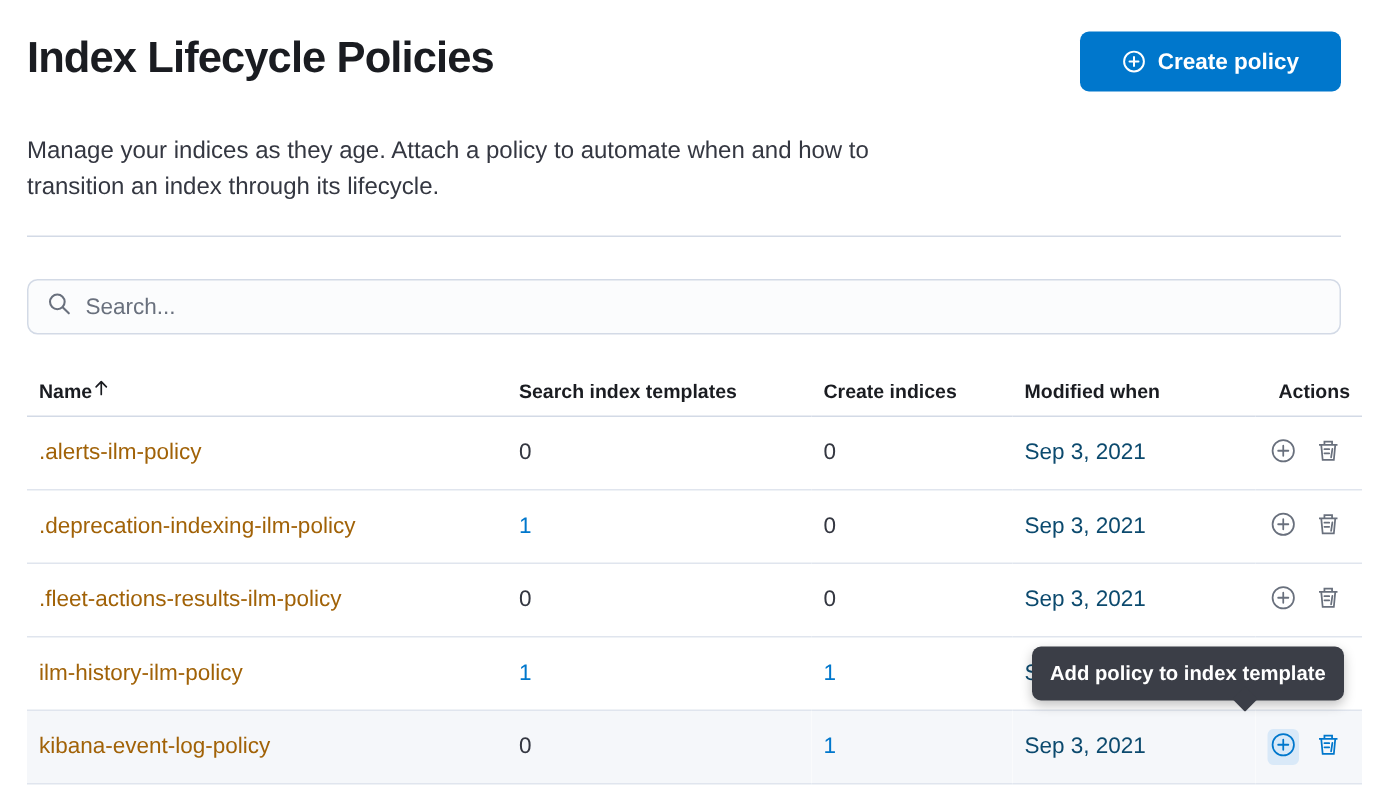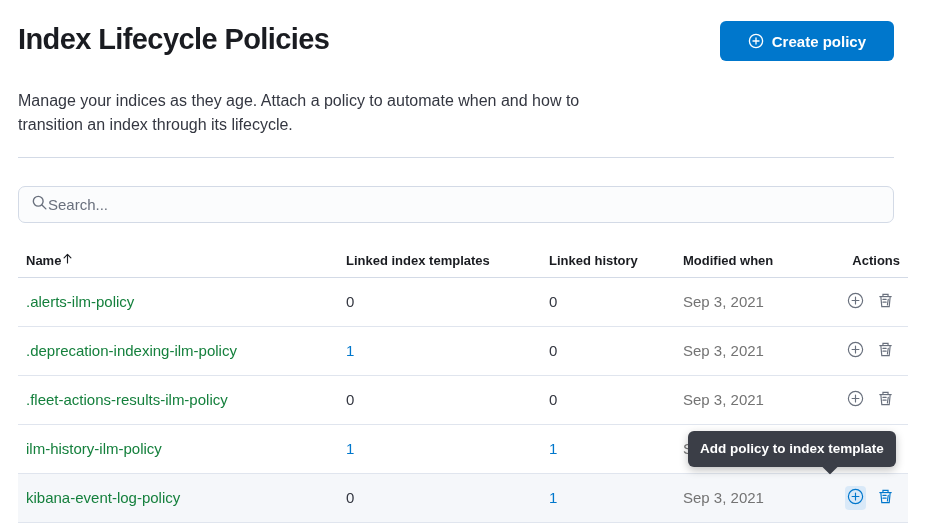--- a/index.html
+++ b/index.html
@@ -35,21 +35,21 @@
     margin:28px 18px 0 18px;
     max-width:565px;
     font-size:16px; line-height:24px; color:#343741;
   }
   
   .divider { border:none; border-top:1px solid #d3dae6; margin:20px 18px 0 18px; }
   
   .search-box {
     margin:28px 18px 0 18px;
     height:37px;
-    display:flex; align-items:center; 
+    display:flex; align-items:center; gap:9px;
     background:#fbfcfd;
     border:1px solid #d3dae6; border-radius:7px;
     padding:0 12px;
   }
   .search-box svg { flex:0 0 auto; }
   .search-input {
     flex:1; border:none; outline:none; background:transparent;
     font-family:"Liberation Sans", sans-serif;
     font-size:15px; color:#343741;
   }
@@ -73,22 +73,22 @@
   .th-sort { display:inline-flex; align-items:center; cursor:pointer; }
   tbody td {
     height:49px; padding:0 8px;
     font-size:15px; vertical-align:middle;
     border-bottom:1px solid #e0e5ee;
     white-space:nowrap; overflow:hidden;
   }
   tr.highlighted td { background:#f5f7fa;margin-left:13px; }
   .cell-link { color:#0077cc; font-weight:500; text-decoration:none; cursor:pointer; }
   .cell-text { color:#343741; }
-  .policy-link { color:#15803d; font-weight:500; text-decoration:none; cursor:pointer; }
-  .date-text { color:#737373; }
+  .policy-link { color:#a16207; font-weight:500; text-decoration:none; cursor:pointer; }
+  .date-text { color:#0c4a6e; }
   .actions-cell { display:flex; justify-content:flex-end; align-items:center; gap:9px; padding-right:4px; }
   .icon-btn {
     width:24px; height:24px; border-radius:4px;
     display:flex; align-items:center; justify-content:center;
     color:#69707d; cursor:pointer; background:transparent; border:none;
   }
   tr.actions-active .icon-btn { color:#0077cc; }
   tr.actions-active .icon-btn.plus-btn { background:#d9e9f8; }
   
   .tooltip {
@@ -153,22 +153,22 @@
           <th>
             <span class="th-sort">
               <span>Name</span>
               <span>
                 <svg width="13" height="13" viewBox="0 0 16 16" fill="none" stroke="#1a1c21" stroke-width="1.4">
                   <path d="M8 13.5V3.2M3.8 7.2L8 3l4.2 4.2" stroke-linecap="round" stroke-linejoin="round"></path>
                 </svg>
               </span>
             </span>
           </th>
-          <th>Linked index templates</th>
-          <th>Linked history</th>
+          <th>Search index templates</th>
+          <th>Create indices</th>
           <th>Modified when</th>
           <th class="th-actions">Actions</th>
         </tr>
       </thead>
       <tbody id="table-body">
           <tr>
       <td><a class="policy-link">.alerts-ilm-policy</a></td>
       <td><span class="cell-text">0</span></td>
       <td><span class="cell-text">0</span></td>
       <td><span class="date-text">Sep 3, 2021</span></td>

